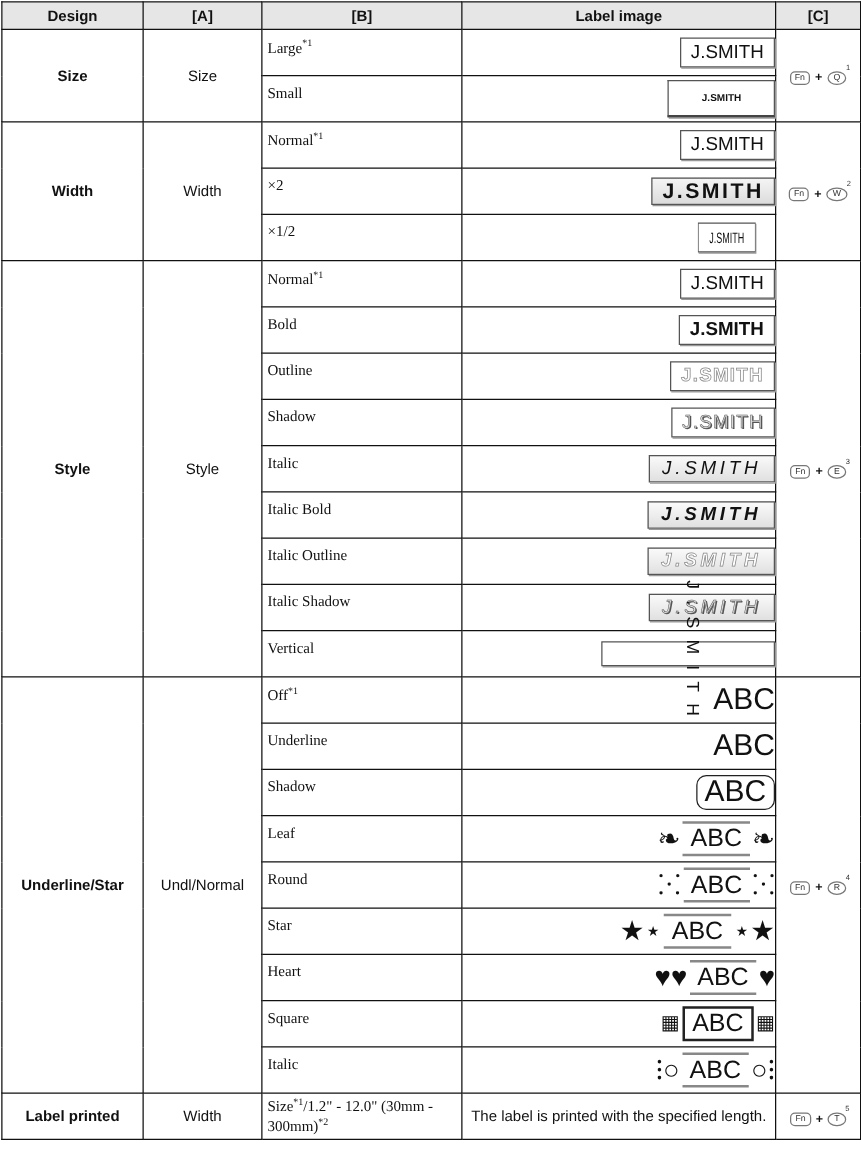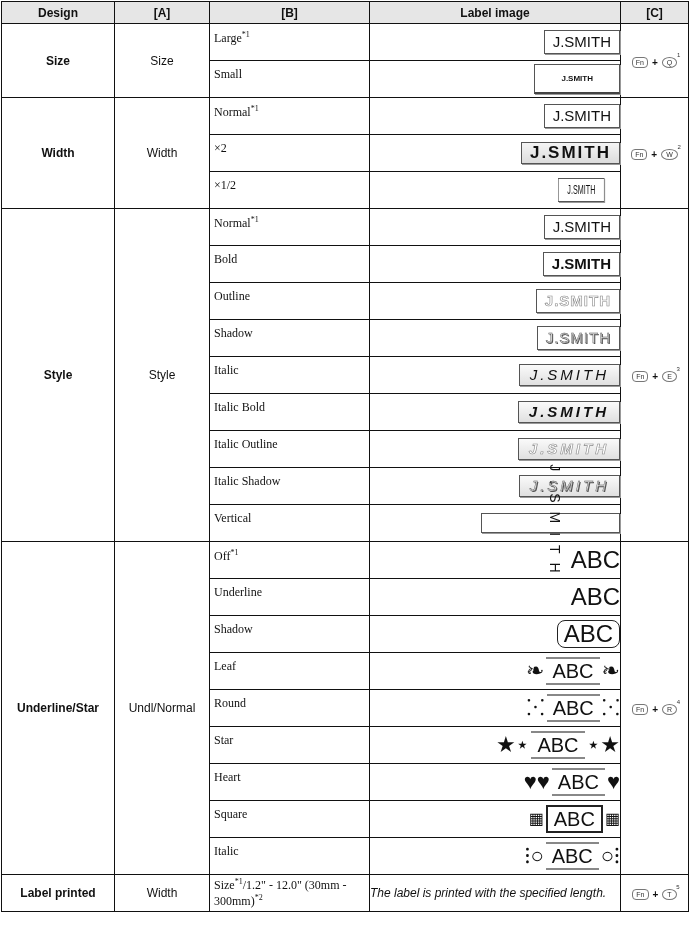--- a/index.html
+++ b/index.html
@@ -31,21 +31,21 @@
   .abc.round { border: 1.5px solid #222; border-radius: 8px; padding: 0 6px; line-height: 26px; }
   .frm { display: inline-flex; align-items: center; gap: 2px; font-size: 20px; }
   .frm .mid { border-top: 2px solid #888; border-bottom: 2px solid #888; padding: 0 6px; line-height: 24px; }
   .frm .orn { font-size: 16px; line-height: 16px; }
   .frm .orn.big { font-size: 22px; }
   .keys { display: inline-flex; align-items: center; gap: 4px; font-size: 10px; }
   .key { display: inline-block; border: 1px solid #777; border-radius: 4px; font-size: 7px; padding: 1px 3px; color: #333; }
   .key.round { border-radius: 50%; padding: 1px 4px; position: relative; }
   .key .sup { position: absolute; top: -6px; right: -4px; font-size: 6px; }
   .plus { font-size: 10px; font-weight: bold; }
-  td.desc { text-align: left; font-size: 12px; font-style: italic; }
+  td.desc { text-align: center; font-size: 12px; }
 </style>
 </head>
 <body>
 
 <table>
   <colgroup>
     <col style="width:113px">
       <col style="width:95px">
       <col style="width:160px">
       <col style="width:251px">

